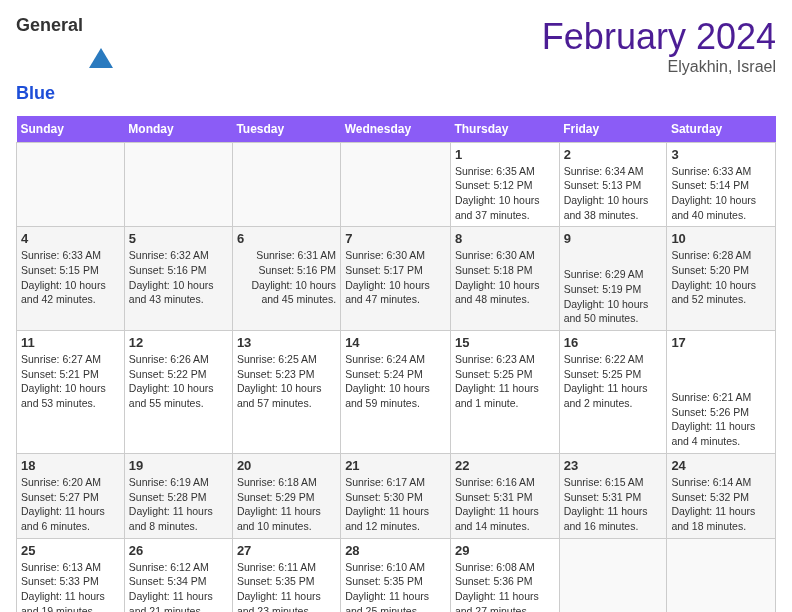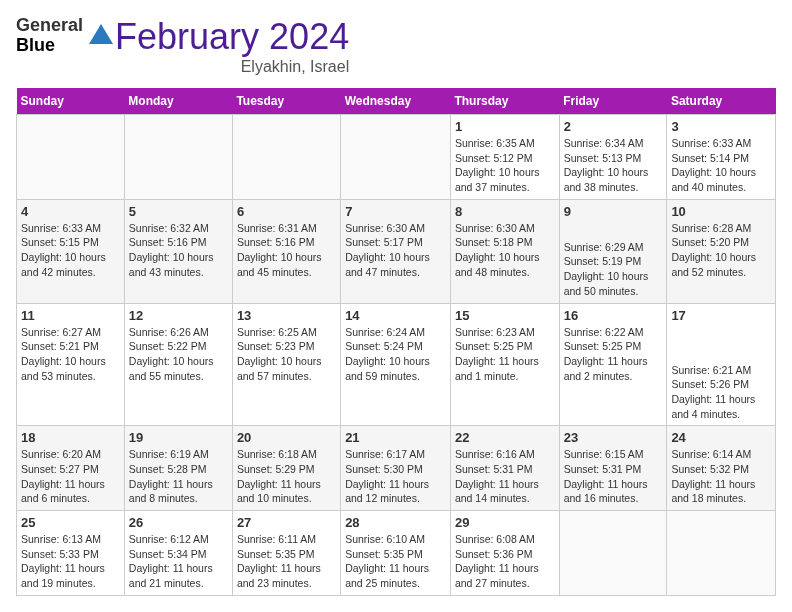--- a/index.html
+++ b/index.html
@@ -5,41 +5,43 @@
     * { margin: 0; padding: 0; box-sizing: border-box; }
     body {
       font-family: Arial, sans-serif;
       background: #fff;
       width: 792px;
       min-height: 612px;
       padding: 16px;
     }
     .header {
       display: flex;
+      justify-content: space-between;
       align-items: flex-start;
       margin-bottom: 12px;
     }
     .logo {
       display: flex;
       align-items: center;
     }
     .logo-text {
       display: flex;
       flex-direction: column;
       line-height: 1.1;
     }
     .logo-general {
       font-size: 18px;
       font-weight: bold;
       color: #333;
     }
     .logo-blue {
       font-size: 18px;
       font-weight: bold;
-      color: #000000;
+      color: #1d4ed8;
+      margin-top: 48px;
     }
     .logo-icon {
       width: 28px;
       height: 28px;
       margin-left: 4px;
     }
     .title-section {
       text-align: right;
     }
     .month-title {
@@ -50,21 +52,21 @@
     .location {
       font-size: 16px;
       color: #555;
     }
     table {
       width: 100%;
       border-collapse: collapse;
       font-size: 11px;
     }
     th {
-      background-color: #a21caf;
+      background-color: #8b5cf6;
       color: white;
       padding: 6px 4px;
       text-align: left;
       font-weight: bold;
       font-size: 12px;
     }
     td {
       border: 1px solid #ccc;
       vertical-align: top;
       padding: 4px 4px;
@@ -158,21 +160,21 @@
 Daylight: 10 hours and 42 minutes.</div>
         </td>
         <td>
           <span class="day-num">5</span>
           <div class="day-info" style="white-space: pre-line;">Sunrise: 6:32 AM
 Sunset: 5:16 PM
 Daylight: 10 hours and 43 minutes.</div>
         </td>
         <td>
           <span class="day-num">6</span>
-          <div class="day-info" style="white-space: pre-line;">Sunrise: 6:31 AM
+          <div class="day-info" style="white-space: pre-line; text-align: right;">Sunrise: 6:31 AM
 Sunset: 5:16 PM
 Daylight: 10 hours and 45 minutes.</div>
         </td>
         <td>
           <span class="day-num">7</span>
           <div class="day-info" style="white-space: pre-line;">Sunrise: 6:30 AM
 Sunset: 5:17 PM
 Daylight: 10 hours and 47 minutes.</div>
         </td>
         <td>

